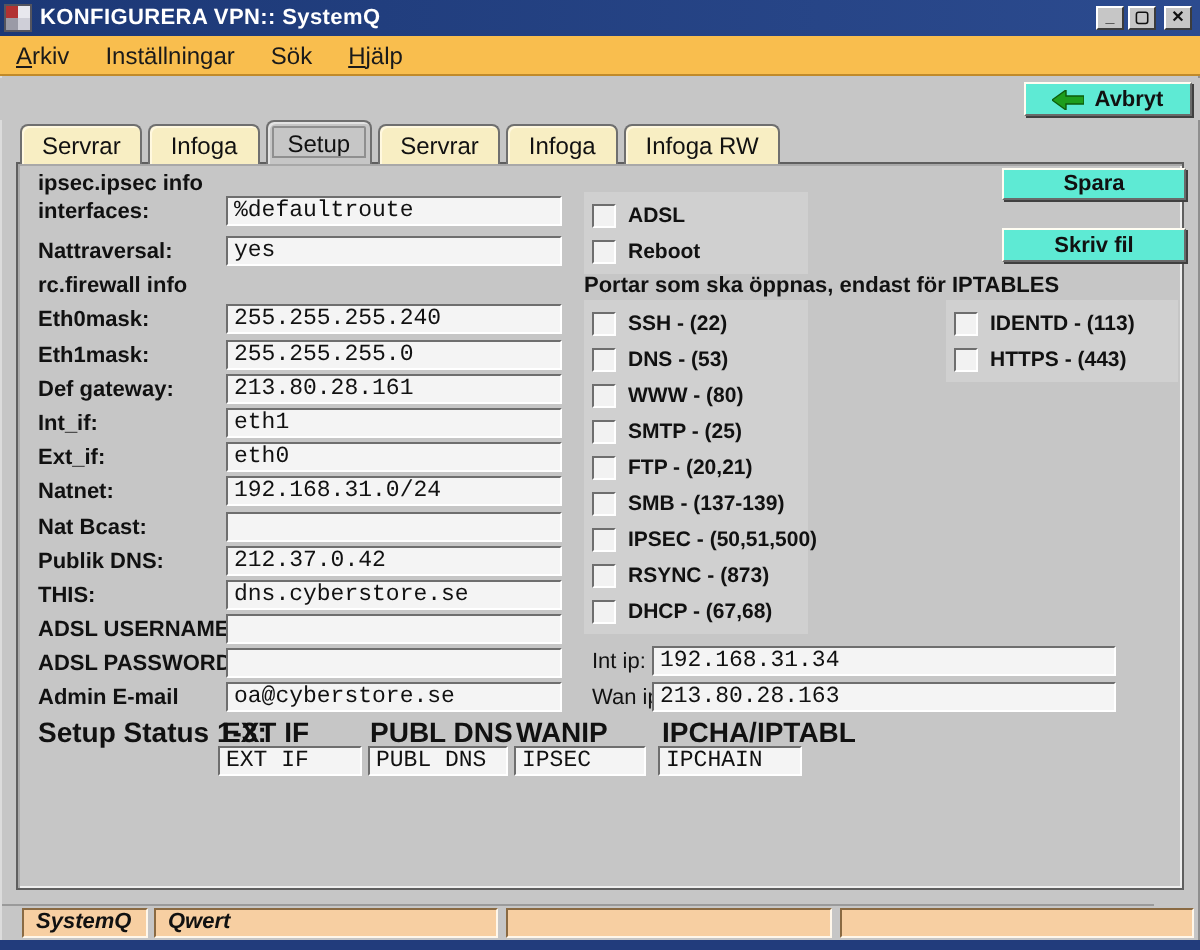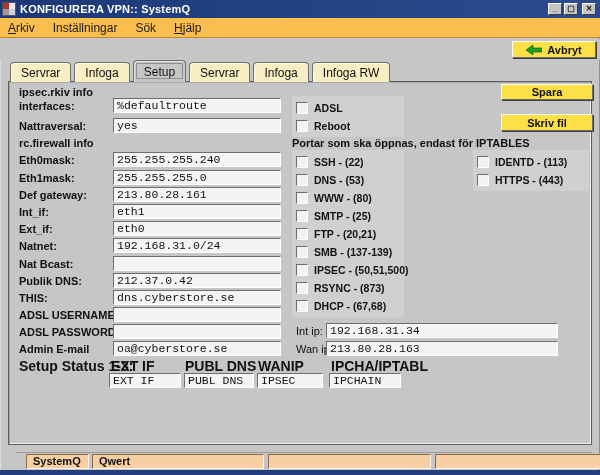--- a/index.html
+++ b/index.html
@@ -23,21 +23,21 @@
           text-align:center;font-weight:bold;color:#111;box-sizing:border-box;cursor:default;}
   .winbtn.close{margin-left:2px;}
   
   .menubar{position:absolute;left:0;top:18px;width:600px;height:20px;background:#f9be4e;
            border-bottom:1px solid #c08a2a;display:flex;align-items:center;gap:18px;
            padding-left:8px;box-sizing:border-box;font-size:12px;color:#1a1a1a;}
   .menuitem{cursor:default;}
   .hot{text-decoration:underline;}
   
   .toolbar{position:absolute;left:0;top:39px;width:600px;height:21px;background:#c6c6c6;}
-  .btn{background:#fde047;border:1px solid;border-color:#fffdf2 #6a6a6a #6a6a6a #fffdf2;
+  .btn{background:#5eead4;border:1px solid;border-color:#fffdf2 #6a6a6a #6a6a6a #fffdf2;
        box-shadow:1px 1px 0 #404040;font-size:11px;font-weight:bold;color:#111;
        display:flex;align-items:center;justify-content:center;gap:5px;box-sizing:border-box;cursor:default;}
   .avbryt{position:absolute;right:4px;top:2px;width:84px;height:17px;}
   
   .tabrow{position:absolute;left:10px;top:60px;height:22px;display:flex;align-items:flex-end;z-index:3;}
   .tab{height:20px;padding:0 10px;background:#f8eec3;border:1px solid #6f6f6f;border-bottom:none;
        border-radius:4px 4px 0 0;font-size:12px;color:#111;display:flex;align-items:center;
        margin-right:3px;box-shadow:inset 1px 1px 0 #fff8df;cursor:default;box-sizing:border-box;}
   .tab.active{background:#c6c6c6;height:22px;box-shadow:inset 1px 1px 0 #e3e3e3;
               outline:1px solid #8f8f8f;outline-offset:-4px;z-index:4;}
@@ -58,22 +58,22 @@
   .cb{width:12px;height:12px;background:#f2f2f2;border:1px solid;flex:0 0 auto;
       border-color:#6e6e6e #ffffff #ffffff #6e6e6e;box-sizing:border-box;cursor:default;}
   .cblabel{font-size:10.5px;font-weight:bold;color:#111;}
   .iplabel{position:absolute;font-size:11px;font-weight:normal;color:#111;white-space:nowrap;}
   .ipfield{position:absolute;width:232px;height:15px;}
   .sshead{position:absolute;font-size:14px;font-weight:bold;color:#111;white-space:nowrap;}
   .ssfield{position:absolute;height:15px;}
   .sparabtn{position:absolute;left:492px;top:2px;width:92px;height:16px;}
   .skrivbtn{position:absolute;left:492px;top:32px;width:92px;height:17px;}
   
-  .statusbar{position:absolute;left:16px;top:452px;width:576px;height:18px;background:#c6c6c6;
-             border-top:1px solid #9a9a9a;}
+  .statusbar{position:absolute;left:1px;top:452px;width:576px;height:18px;background:#c6c6c6;
+             border-top:1px solid #9a9a9a;font-style:italic;}
   .sseg{position:absolute;top:1px;height:15px;background:#f7cfa2;border:1px solid;
         border-color:#8a6a42 #fff7ea #fff7ea #8a6a42;box-sizing:border-box;
         font-size:11px;font-weight:bold;color:#111;line-height:13px;padding-left:6px;}
   .bottomstrip{position:absolute;left:0;top:470px;width:600px;height:5px;background:#223c7c;}
 </style>
 </head>
 <body>
 
 <div class="screen">
 
@@ -107,21 +107,21 @@
     <div class="tab">Servrar</div>
     <div class="tab">Infoga</div>
     <div class="tab active">Setup</div>
     <div class="tab">Servrar</div>
     <div class="tab">Infoga</div>
     <div class="tab">Infoga RW</div>
   </div>
 
   <div class="panel">
 
-    <div class="sechead" style="top:4px;">ipsec.rkiv info</div>
+    <div class="sechead" style="top:4px;">ipsec.ipsec info</div>
 
     <div class="frow" style="top:16px;">
       <span class="flabel">interfaces:</span>
       <input class="tfield" value="%defaultroute" style="">
     </div>
     <div class="frow" style="top:36px;">
       <span class="flabel">Nattraversal:</span>
       <input class="tfield" value="yes" style="">
     </div>
 

